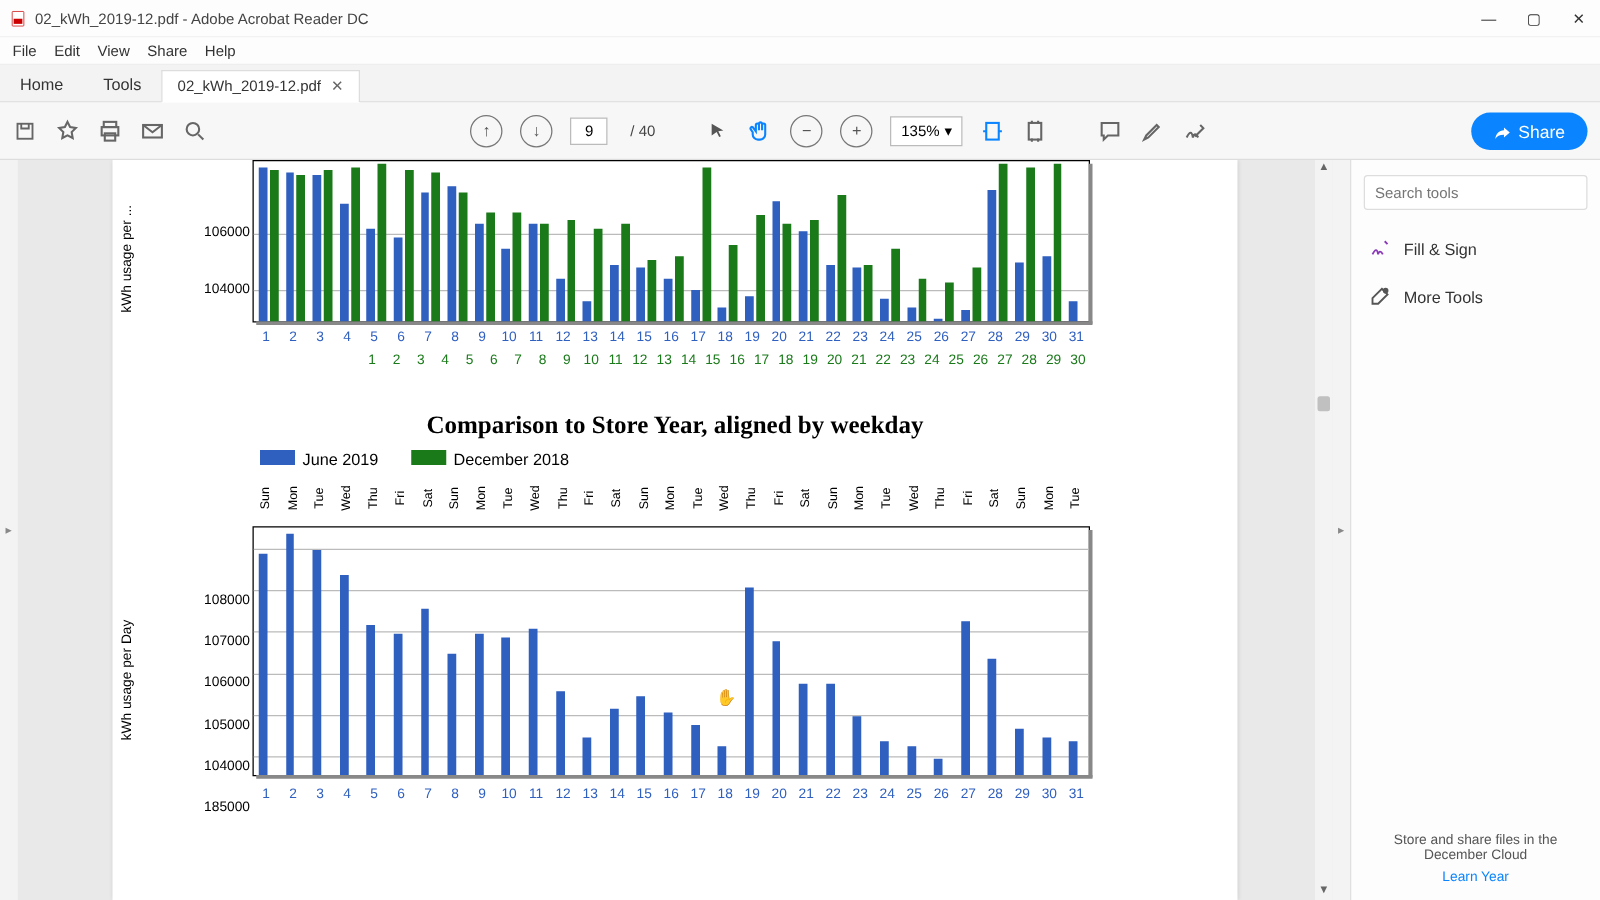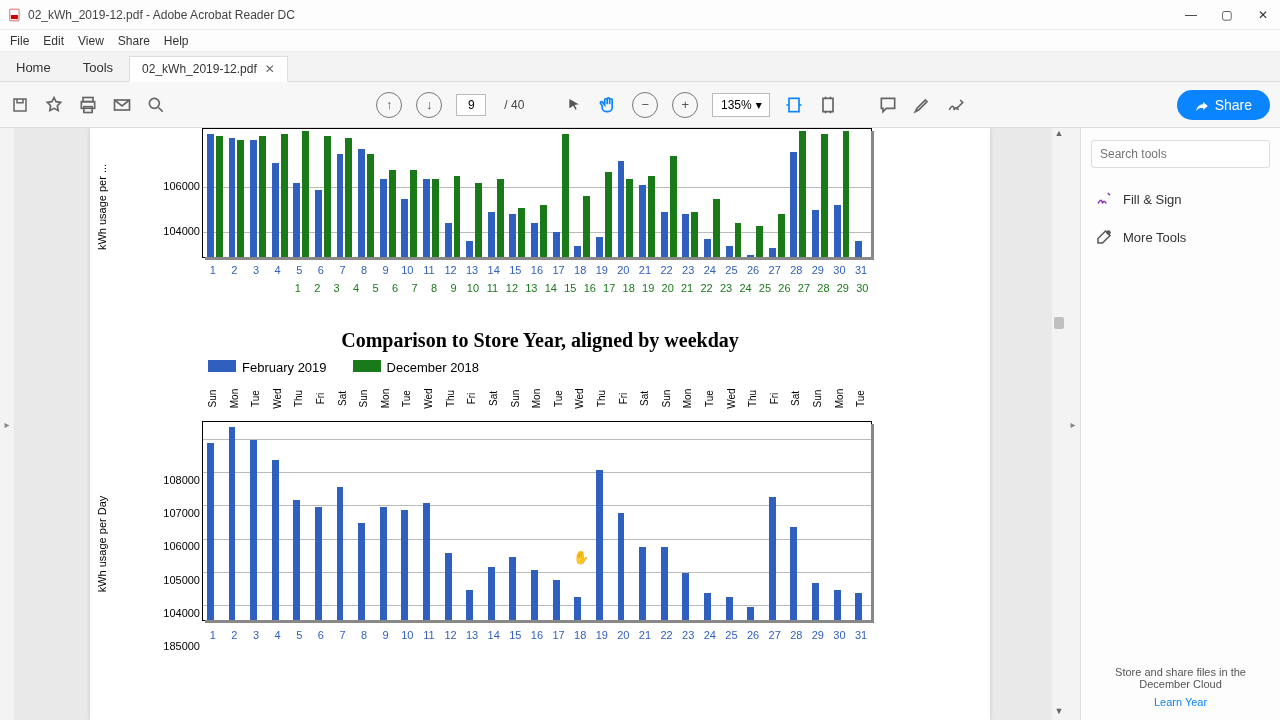--- a/index.html
+++ b/index.html
@@ -343,21 +343,21 @@
             <span>26</span>
             <span>27</span>
             <span>28</span>
             <span>29</span>
             <span>30</span>
           </div>
       </div>
 
       <div class="chart-title">Comparison to Store Year, aligned by weekday</div>
       <div class="legend">
-        <span><span class="sw" style="background:#2f5fbf"></span><span>February 2019</span></span>
+        <span><span class="sw" style="background:#2f5fbf"></span><span>June 2019</span></span>
         <span><span class="sw" style="background:#1a7a1a"></span><span>December 2018</span></span>
       </div>
 
       <div class="chart-wrap" id="chart-bot" style="height:300px; margin-top:4px;">
         <div class="daylabels" id="daylbl" style="left:92px; width:670px; top:14px;">
             <span>Sun</span>
             <span>Mon</span>
             <span>Tue</span>
             <span>Wed</span>
             <span>Thu</span>

